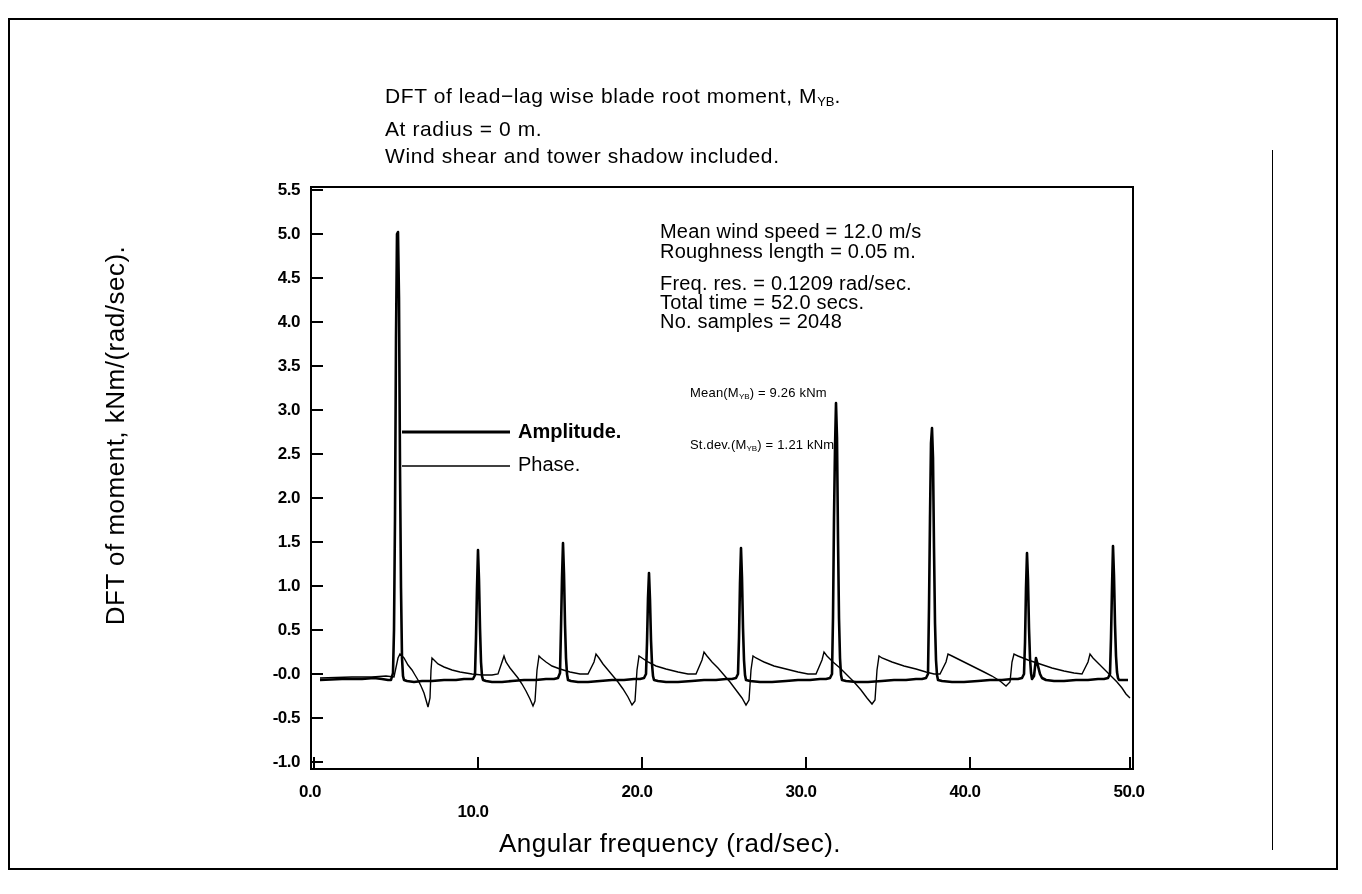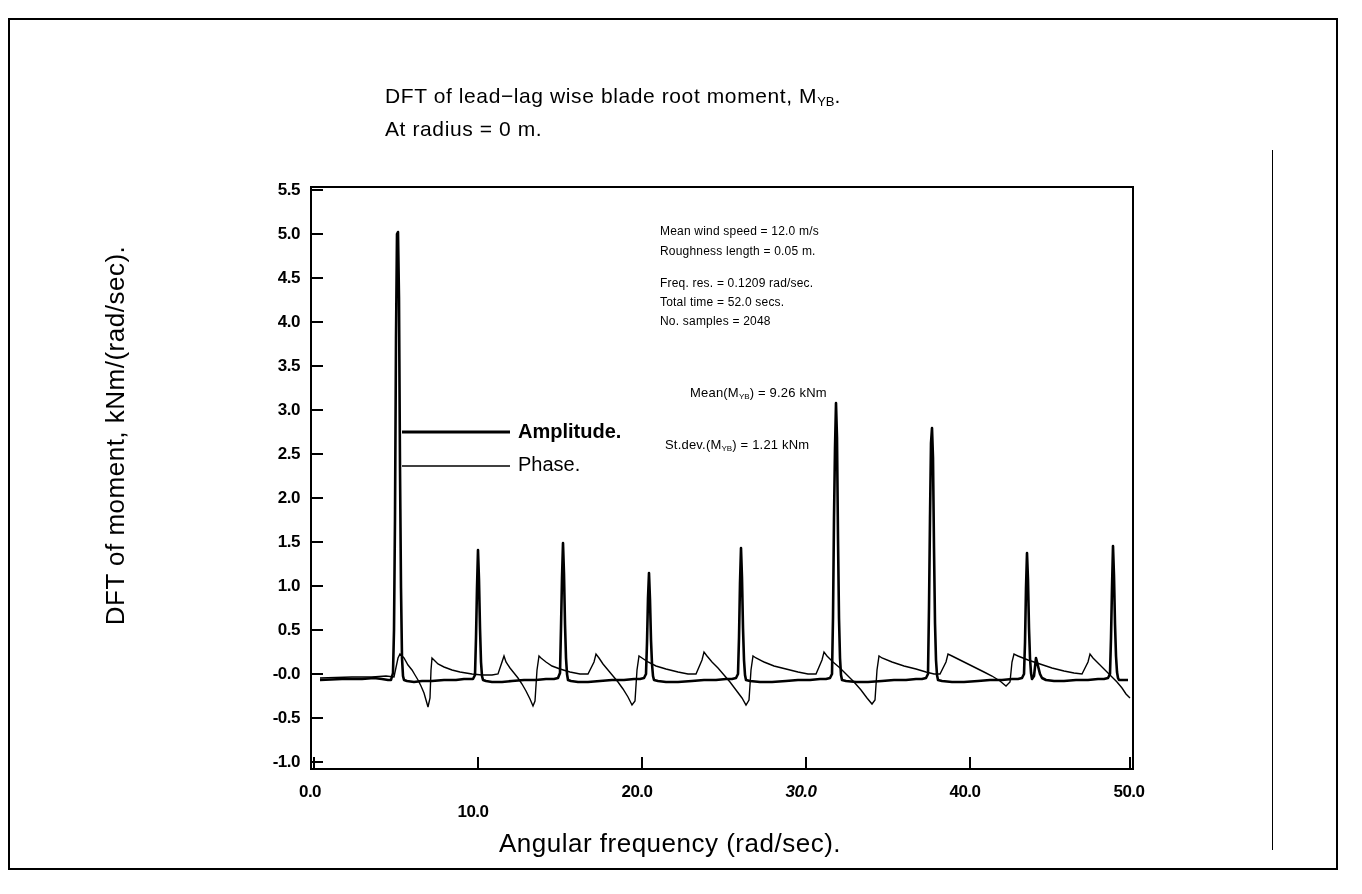--- a/index.html
+++ b/index.html
@@ -97,21 +97,21 @@
     position: absolute;
     width: 70px;
     text-align: center;
     font-size: 17px;
     font-weight: bold;
     letter-spacing: -0.5px;
   }
   
   .annot {
     position: absolute;
-    font-size: 12px;
+    font-size: 20px;
     line-height: 19px;
     white-space: nowrap;
     letter-spacing: 0.2px;
     text-align: right;
   }
   .annot-lg {
     position: absolute;
     font-size: 13px;
     white-space: nowrap;
     letter-spacing: 0.2px;
@@ -130,20 +130,21 @@
 <div id="page">
 
   <div class="page-frame"></div>
   <div class="page-frame-right"></div>
 
   <div class="title-block">
     <div>
       <span>DFT of lead</span><span>−</span><span>lag wise blade root moment, M</span><sub>YB</sub><span>.</span>
     </div>
     <div>At radius = 0 m.</div>
+    <div>Wind shear and tower shadow included.</div>
   </div>
 
   <div class="ylabel">DFT of moment, kNm/(rad/sec).</div>
 
   <div class="xlabel">Angular frequency (rad/sec).</div>
 
   <div class="ytick-label" style="left:234px; top:180px;">5.5</div>
   <div class="ytick-label" style="left:234px; top:224px;">5.0</div>
   <div class="ytick-label" style="left:234px; top:268px;">4.5</div>
   <div class="ytick-label" style="left:234px; top:312px;">4.0</div>
@@ -154,21 +155,21 @@
   <div class="ytick-label" style="left:234px; top:532px;">1.5</div>
   <div class="ytick-label" style="left:234px; top:576px;">1.0</div>
   <div class="ytick-label" style="left:234px; top:620px;">0.5</div>
   <div class="ytick-label" style="left:234px; top:664px;">-0.0</div>
   <div class="ytick-label" style="left:234px; top:708px;">-0.5</div>
   <div class="ytick-label" style="left:234px; top:752px;text-align:right;">-1.0</div>
 
   <div class="xtick-label" style="left:275px; top:782px;">0.0</div>
   <div class="xtick-label" style="left:438px; top:782px;margin-top:20px;">10.0</div>
   <div class="xtick-label" style="left:602px; top:782px;">20.0</div>
-  <div class="xtick-label" style="left:766px; top:782px;font-style:italic;">30.0</div>
+  <div class="xtick-label" style="left:766px; top:782px;">30.0</div>
   <div class="xtick-label" style="left:930px; top:782px;">40.0</div>
   <div class="xtick-label" style="left:1094px; top:782px;">50.0</div>
 
   <div class="plot-box">
     <svg class="plot-svg" width="820" height="580" viewBox="0 0 820 580">
 
       <g stroke="#000" stroke-width="2">
 
         <line x1="0" y1="2" x2="11" y2="2"></line>
         <line x1="0" y1="46" x2="11" y2="46"></line>
@@ -201,21 +202,21 @@
 
   <div class="annot" style="left:660px; top:222px;">Mean wind speed = 12.0 m/s</div>
   <div class="annot" style="left:660px; top:242px;">Roughness length = 0.05 m.</div>
   <div class="annot" style="left:660px; top:274px;">Freq. res. = 0.1209 rad/sec.</div>
   <div class="annot" style="left:660px; top:293px;">Total time = 52.0 secs.</div>
   <div class="annot" style="left:660px; top:312px;">No. samples = 2048</div>
 
   <div class="annot-lg" style="left:690px; top:385px;">
     <span>Mean(M</span><sub>YB</sub><span>) = 9.26 kNm</span>
   </div>
-  <div class="annot-lg" style="left:665px; top:437px;">
+  <div class="annot-lg" style="left:690px; top:437px;">
     <span>St.dev.(M</span><sub>YB</sub><span>) = 1.21 kNm</span>
   </div>
 
   <svg style="position:absolute; left:400px; top:418px;" width="200" height="70">
     <line x1="2" y1="14" x2="110" y2="14" stroke="#000" stroke-width="3.2"></line>
     <line x1="2" y1="48" x2="110" y2="48" stroke="#000" stroke-width="1.4"></line>
   </svg>
   <div class="legend-label bold" style="left:518px; top:420px;">Amplitude.</div>
   <div class="legend-label" style="left:518px; top:453px;">Phase.</div>
 

